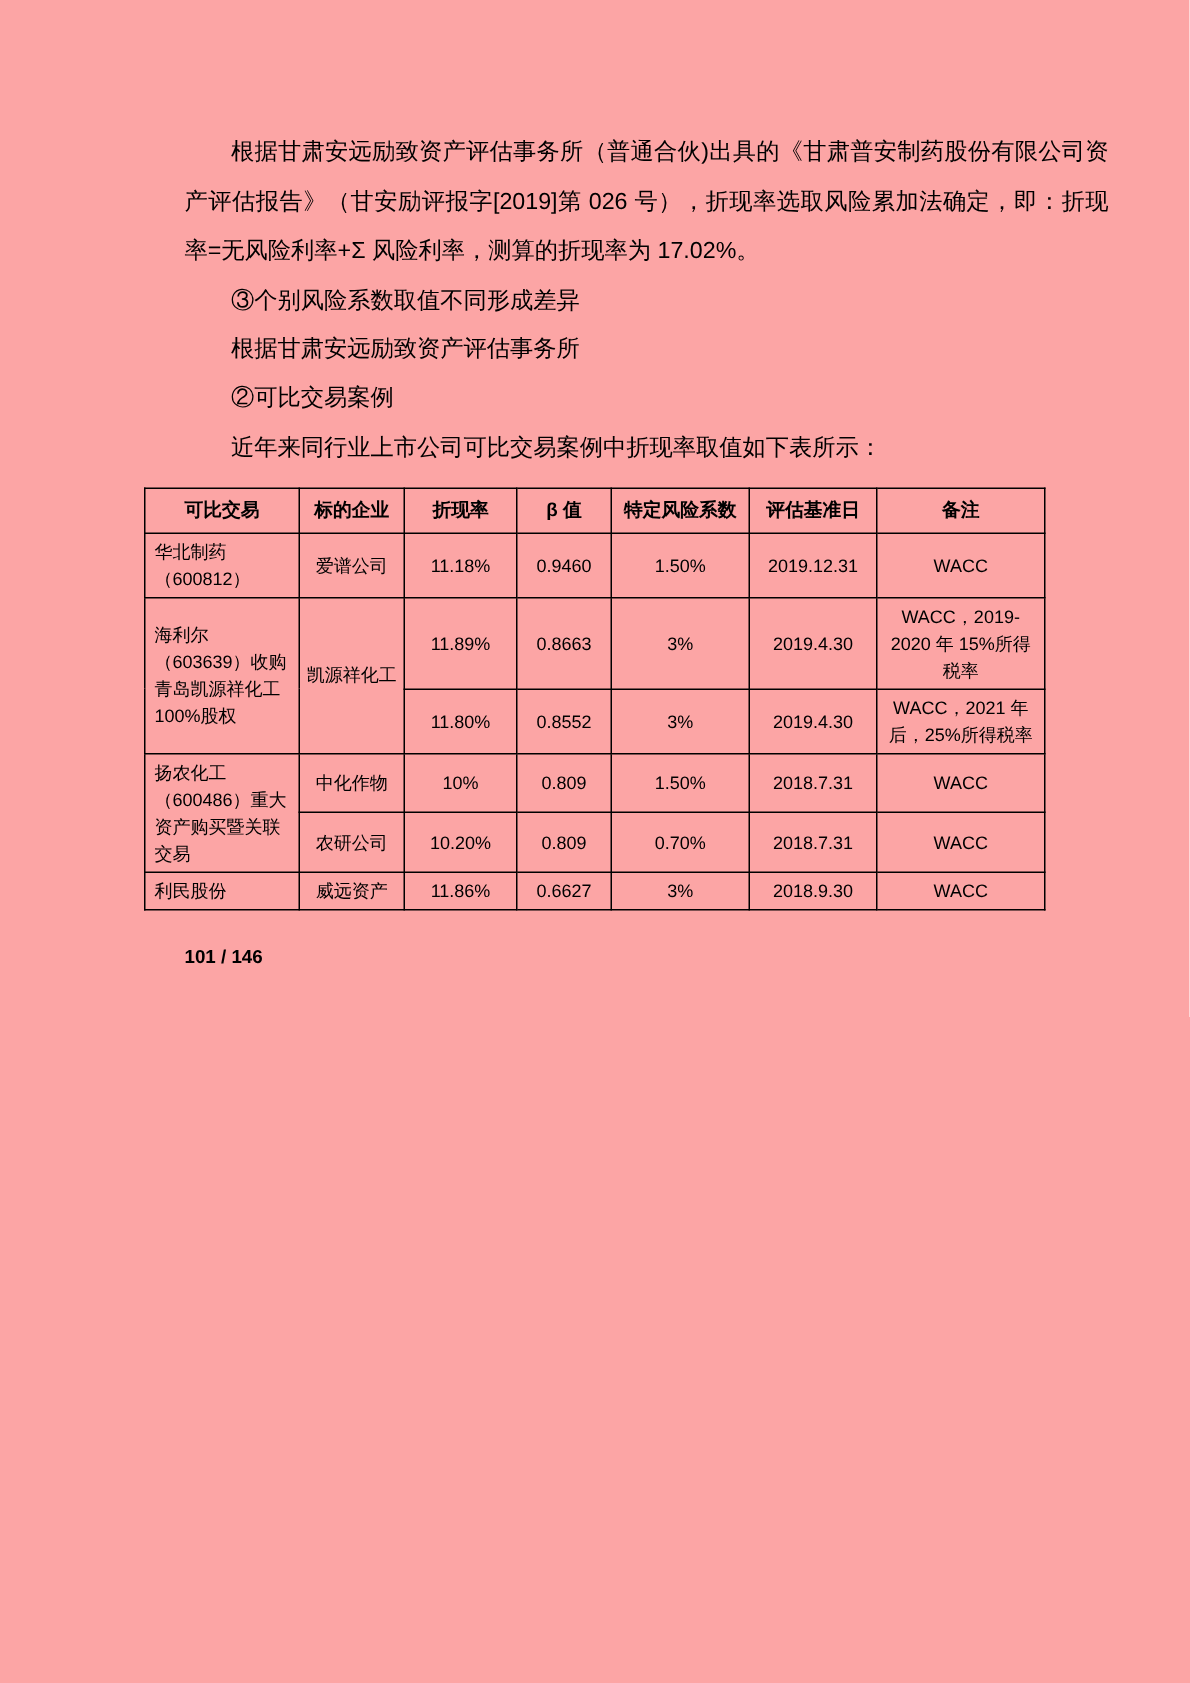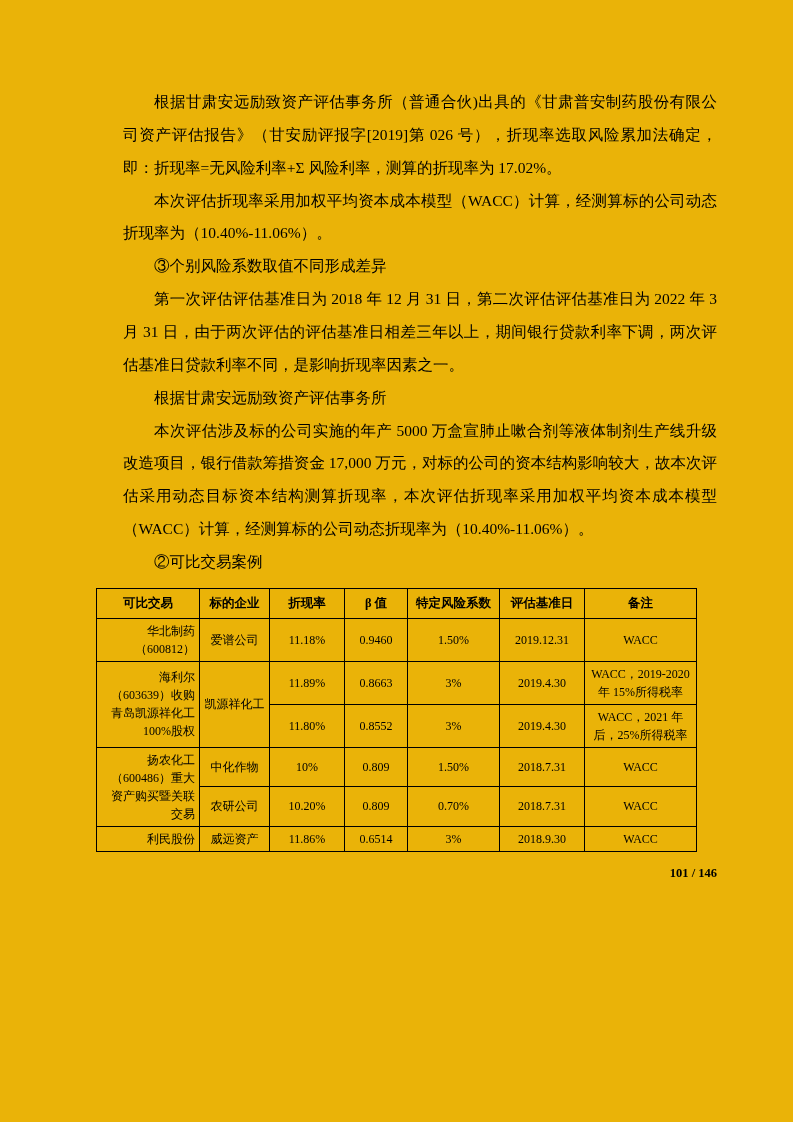--- a/index.html
+++ b/index.html
@@ -5,24 +5,24 @@
   html, body {
     margin: 0;
     padding: 0;
     background: #ffffff;
   }
   .page {
     position: relative;
     width: 793px;
     height: 1122px;
     margin: 0 auto;
-    background: #eab308;
+    background: #fca5a5;
     box-sizing: border-box;
-    padding: 86px 76px 0 123px;
-    font-family: Liberation Serif, serif;
+    padding: 86px 54px 0 123px;
+    font-family: Liberation Sans, sans-serif;
     color: #000000;
     overflow: hidden;
   }
   .para {
     margin: 0;
     font-size: 15.5px;
     line-height: 2.12;
     text-align: justify;
     text-indent: 2em;
     word-break: break-word;
@@ -43,42 +43,39 @@
     text-align: center;
     vertical-align: middle;
     word-break: break-word;
   }
   .doc-table th {
     font-weight: bold;
     font-size: 12.5px;
     padding: 5px 2px;
   }
   .doc-table td.col-deal {
-    text-align: right;
+    text-align: left;
     padding-left: 6px;
   }
   .page-number {
-    margin-top: 14px;
+    margin-top: 24px;
     font-size: 12.5px;
     font-weight: bold;
-    text-align: right;
   }
 </style>
 </head>
 <body>
 
 <div class="page">
 
   <p class="para">根据甘肃安远励致资产评估事务所（普通合伙)出具的《甘肃普安制药股份有限公司资产评估报告》（甘安励评报字[2019]第 026 号），折现率选取风险累加法确定，即：折现率=无风险利率+Σ 风险利率，测算的折现率为 17.02%。</p>
-  <p class="para">本次评估折现率采用加权平均资本成本模型（WACC）计算，经测算标的公司动态折现率为（10.40%-11.06%）。</p>
   <p class="para">③个别风险系数取值不同形成差异</p>
-  <p class="para">第一次评估评估基准日为 2018 年 12 月 31 日，第二次评估评估基准日为 2022 年 3 月 31 日，由于两次评估的评估基准日相差三年以上，期间银行贷款利率下调，两次评估基准日贷款利率不同，是影响折现率因素之一。</p>
   <p class="para">根据甘肃安远励致资产评估事务所</p>
-  <p class="para">本次评估涉及标的公司实施的年产 5000 万盒宣肺止嗽合剂等液体制剂生产线升级改造项目，银行借款筹措资金 17,000 万元，对标的公司的资本结构影响较大，故本次评估采用动态目标资本结构测算折现率，本次评估折现率采用加权平均资本成本模型（WACC）计算，经测算标的公司动态折现率为（10.40%-11.06%）。</p>
   <p class="para">②可比交易案例</p>
+  <p class="para">近年来同行业上市公司可比交易案例中折现率取值如下表所示：</p>
 
   <table class="doc-table">
     <colgroup>
       <col style="width:103px">
       <col style="width:70px">
       <col style="width:75px">
       <col style="width:63px">
       <col style="width:92px">
       <col style="width:85px">
       <col style="width:112px">
@@ -134,21 +131,21 @@
         <td>10.20%</td>
         <td>0.809</td>
         <td>0.70%</td>
         <td>2018.7.31</td>
         <td>WACC</td>
       </tr>
       <tr>
         <td class="col-deal">利民股份</td>
         <td>威远资产</td>
         <td>11.86%</td>
-        <td>0.6514</td>
+        <td>0.6627</td>
         <td>3%</td>
         <td>2018.9.30</td>
         <td>WACC</td>
       </tr>
     </tbody>
   </table>
 
   <div class="page-number">101 / 146</div>
 
 </div>

